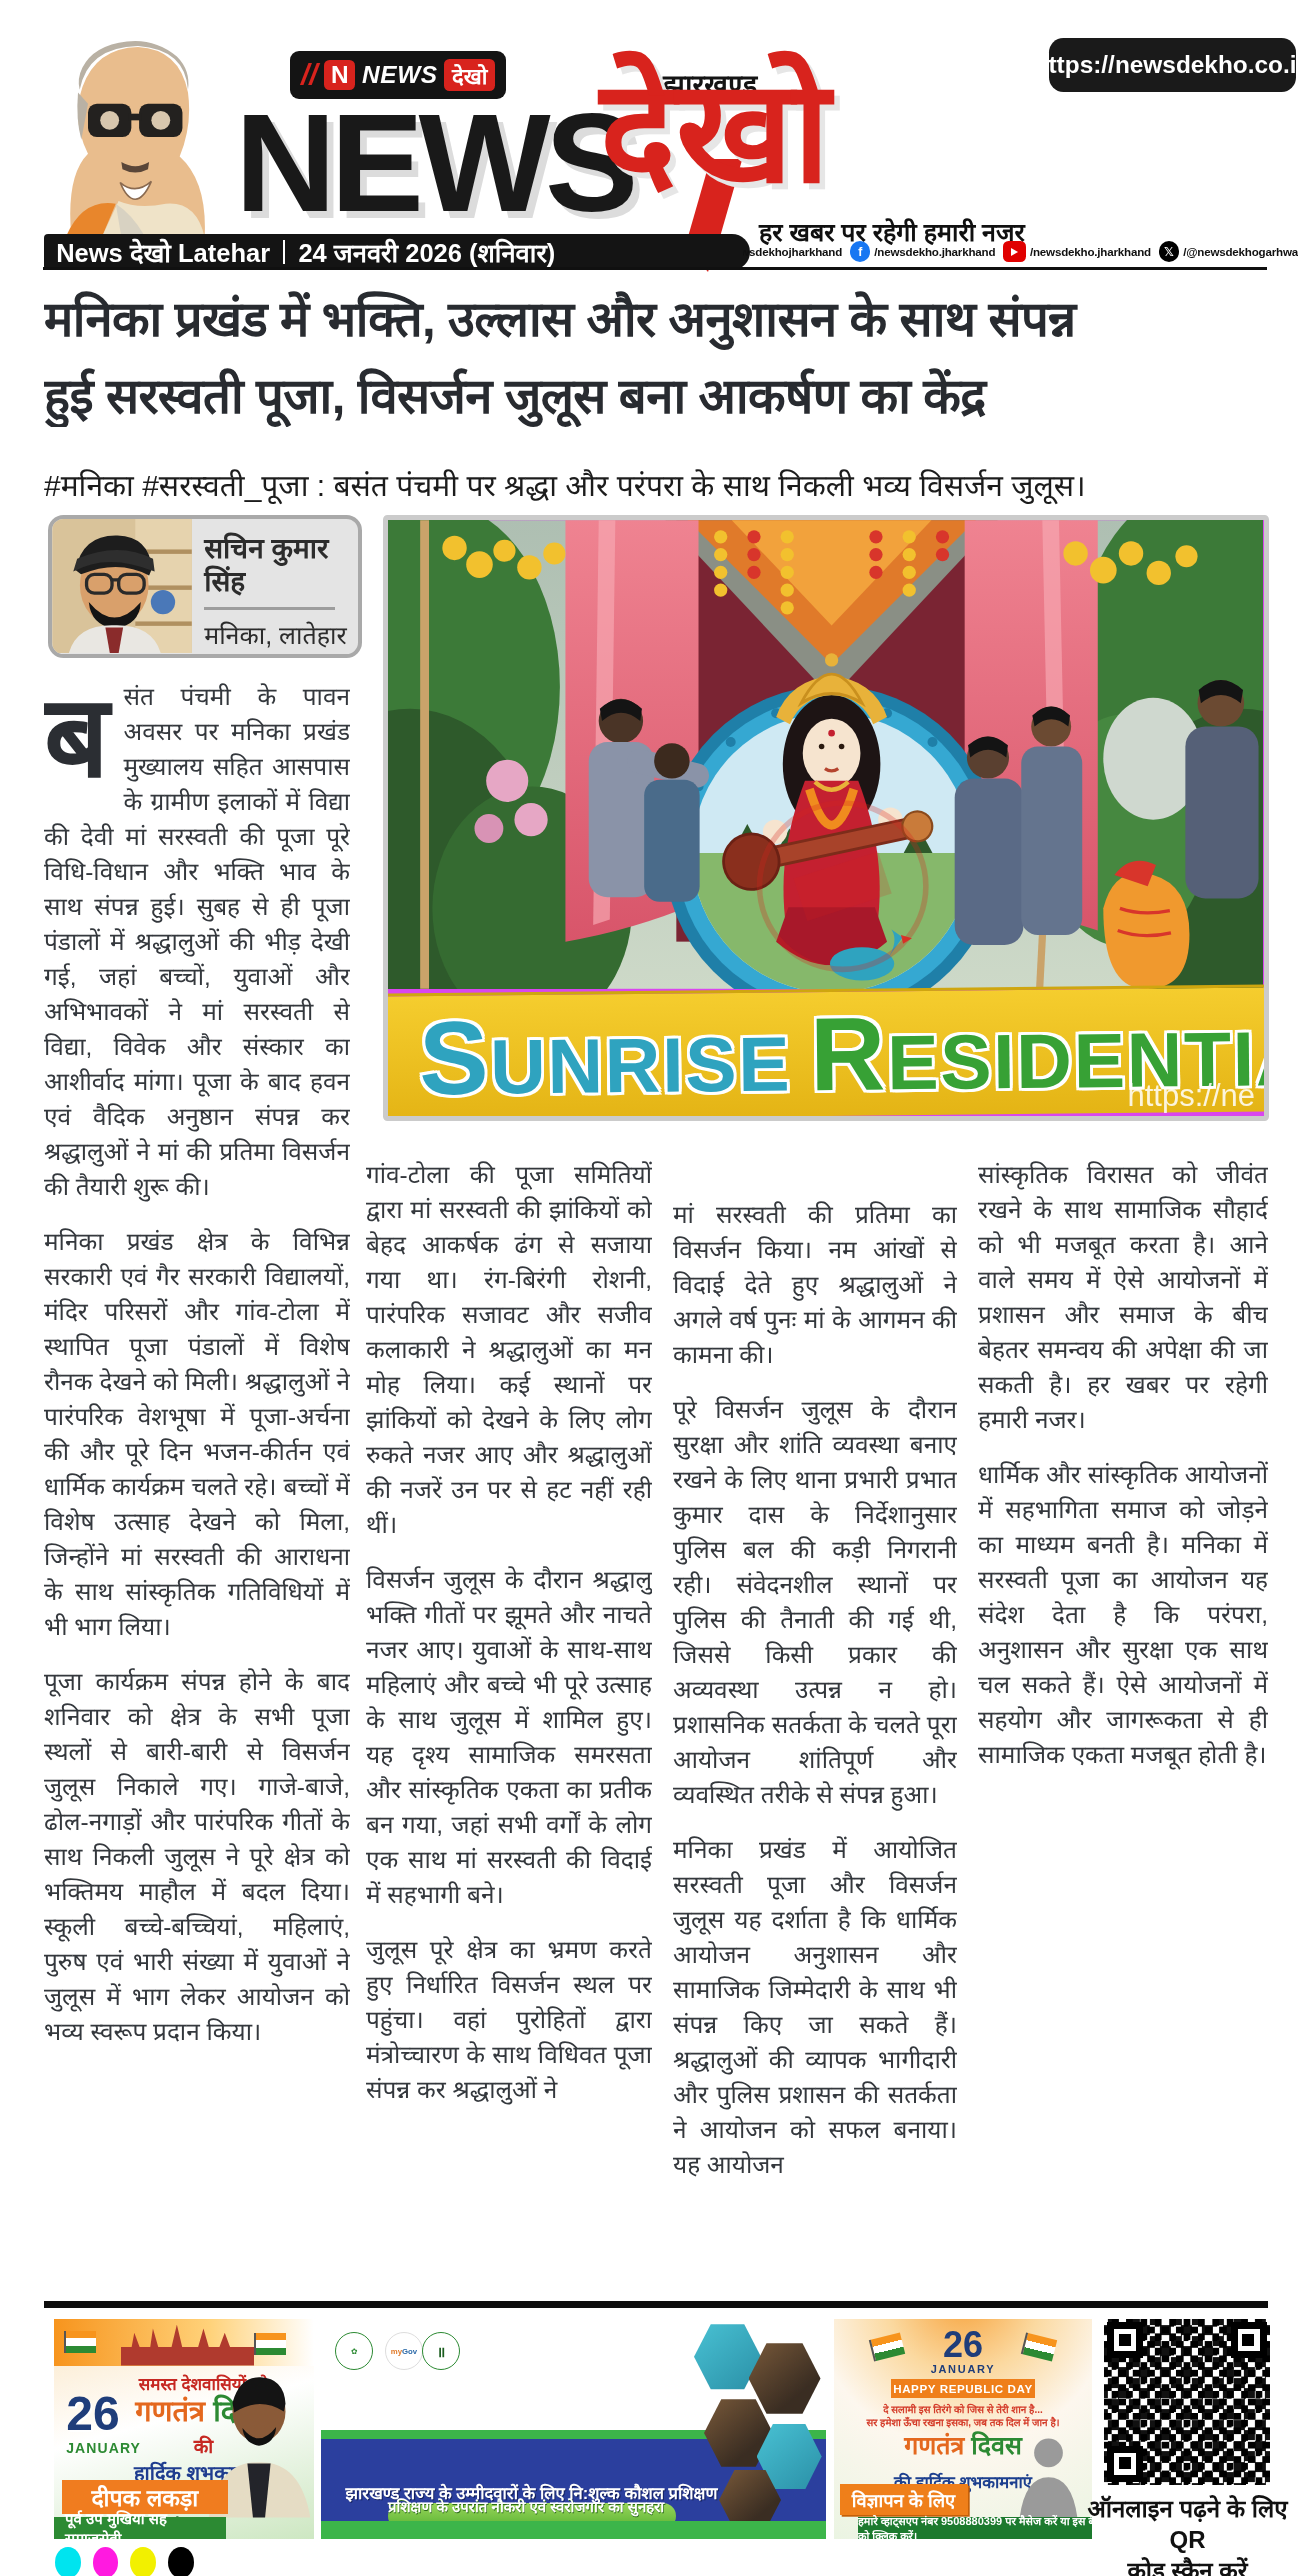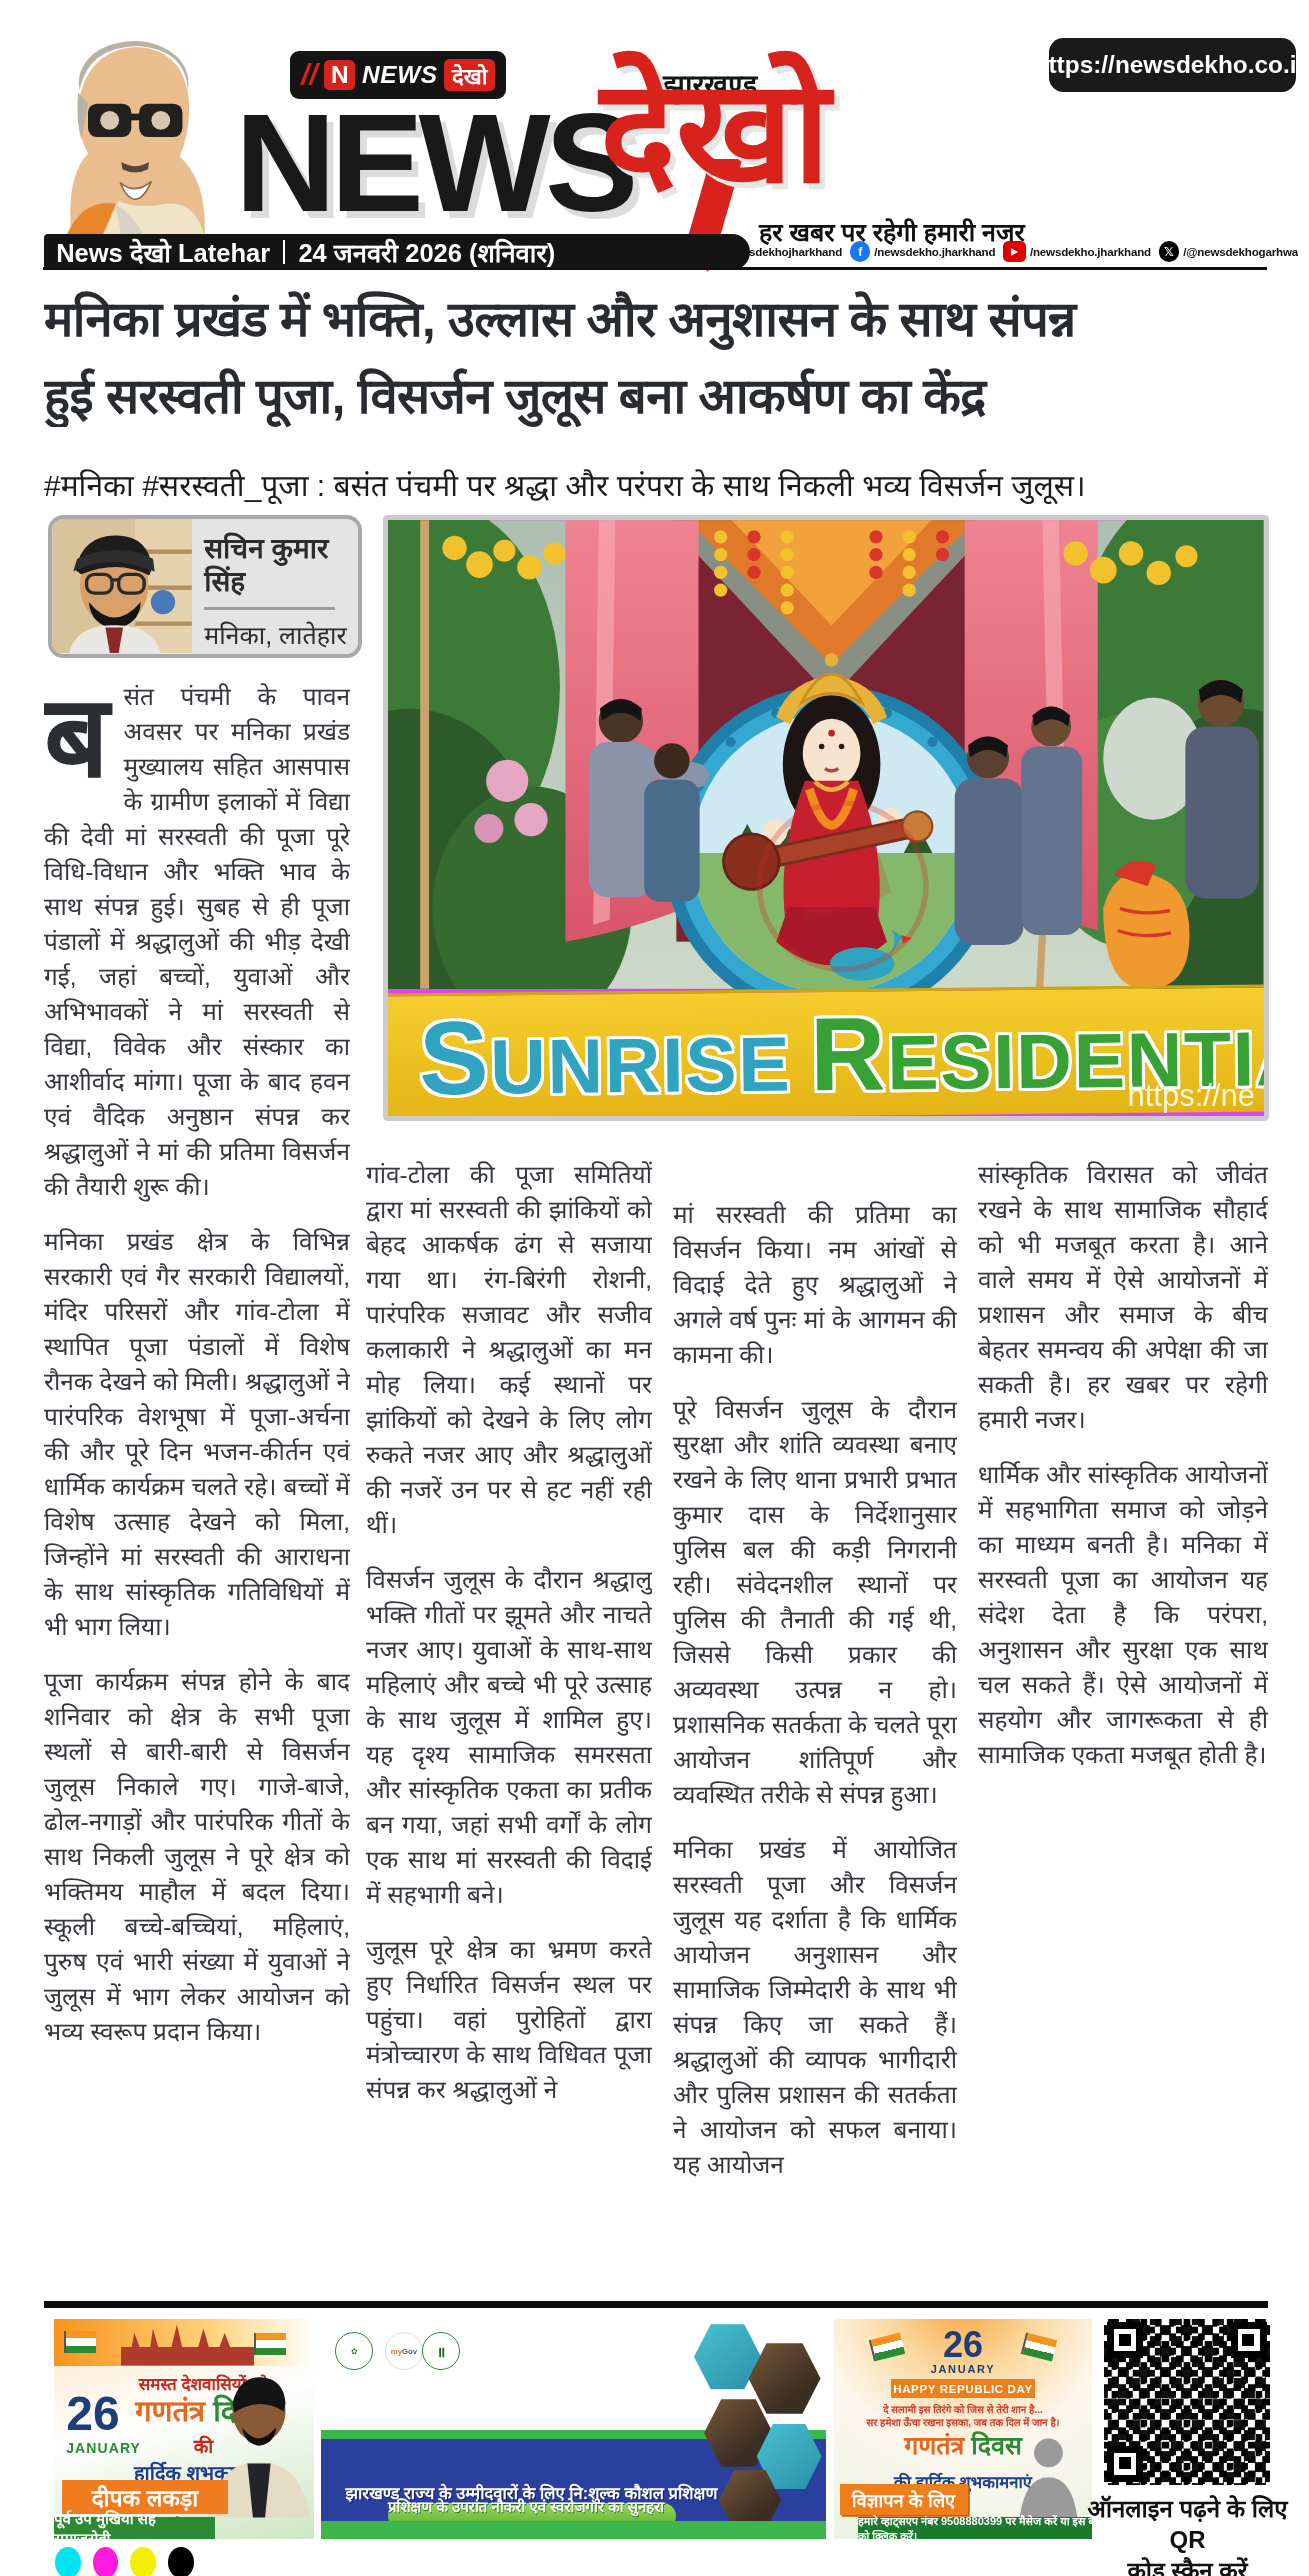--- a/index.html
+++ b/index.html
@@ -71,21 +71,21 @@
   #ad1-month{position:absolute;left:12.2px;top:121px;font-size:14px;font-weight:800;color:#2c8a33;letter-spacing:1.1px;}
   #ad1-line1{position:absolute;left:83px;top:53px;width:133px;text-align:center;font-size:17px;font-weight:800;color:#c62822;}
   #ad1-title{position:absolute;left:72px;top:77px;width:155px;text-align:center;font-size:29px;font-weight:900;line-height:1.1;}
   #ad1-title .t1{color:#e4681e;}
   #ad1-title .t2{color:#2c8a33;}
   #ad1-title .t3{color:#c62822;font-size:19px;}
   #ad1-line3{position:absolute;left:67px;top:140px;width:166px;text-align:center;font-size:20px;font-weight:900;color:#1f3d8f;}
   #ad1-poem{position:absolute;left:10px;top:166px;width:139px;font-size:11.6px;line-height:15px;font-weight:700;color:#1c5e20;text-align:center;}
   #ad1-avatar{position:absolute;right:-3.3px;bottom:21px;width:116px;height:150px;}
   #ad1-name{position:absolute;left:7.8px;bottom:25.5px;width:166px;height:34px;background:#f07c1f;color:#fff;font-size:23px;font-weight:900;display:flex;align-items:center;justify-content:center;}
-  #ad1-desg{position:absolute;left:0;bottom:0;width:62%;height:22px;background:#2c8a33;color:#fff;font-size:15px;font-weight:800;display:flex;align-items:center;justify-content:center;}
+  #ad1-desg{position:absolute;left:0;bottom:0;width:62%;height:22px;background:#2c8a33;color:#fff;font-size:15px;font-weight:800;display:flex;align-items:center;justify-content:center;padding-left:11px;}
   
   #ad2{left:321px;top:2319px;width:505px;height:220px;background:#ffffff;}
   .logo-circle{position:absolute;top:13.3px;width:36px;height:36px;border-radius:50%;display:flex;align-items:center;justify-content:center;font-size:7.8px;font-weight:900;}
   #ad2-logo1{left:14.4px;background:#ffffff;border:1.7px solid #2c8a33;color:#2c8a33;}
   #ad2-logo2{left:64px;background:#ffffff;border:1.7px solid #ddd;color:#333;}
   #ad2-logo2 .mg1{color:#e07a2a;} #ad2-logo2 .mg2{color:#2c6aa8;}
   #ad2-logo3{left:101px;background:#ffffff;border:1.7px solid #2c8a33;color:#1c5e20;font-size:14.4px;}
   .worker{position:absolute;bottom:0;width:25.5px;}
   .worker .head{width:14.4px;height:14.4px;border-radius:50%;background:#f3c79b;margin:0 auto;}
   .worker .torso{width:22px;height:36px;border-radius:5.5px;margin:1.1px auto 0;}

